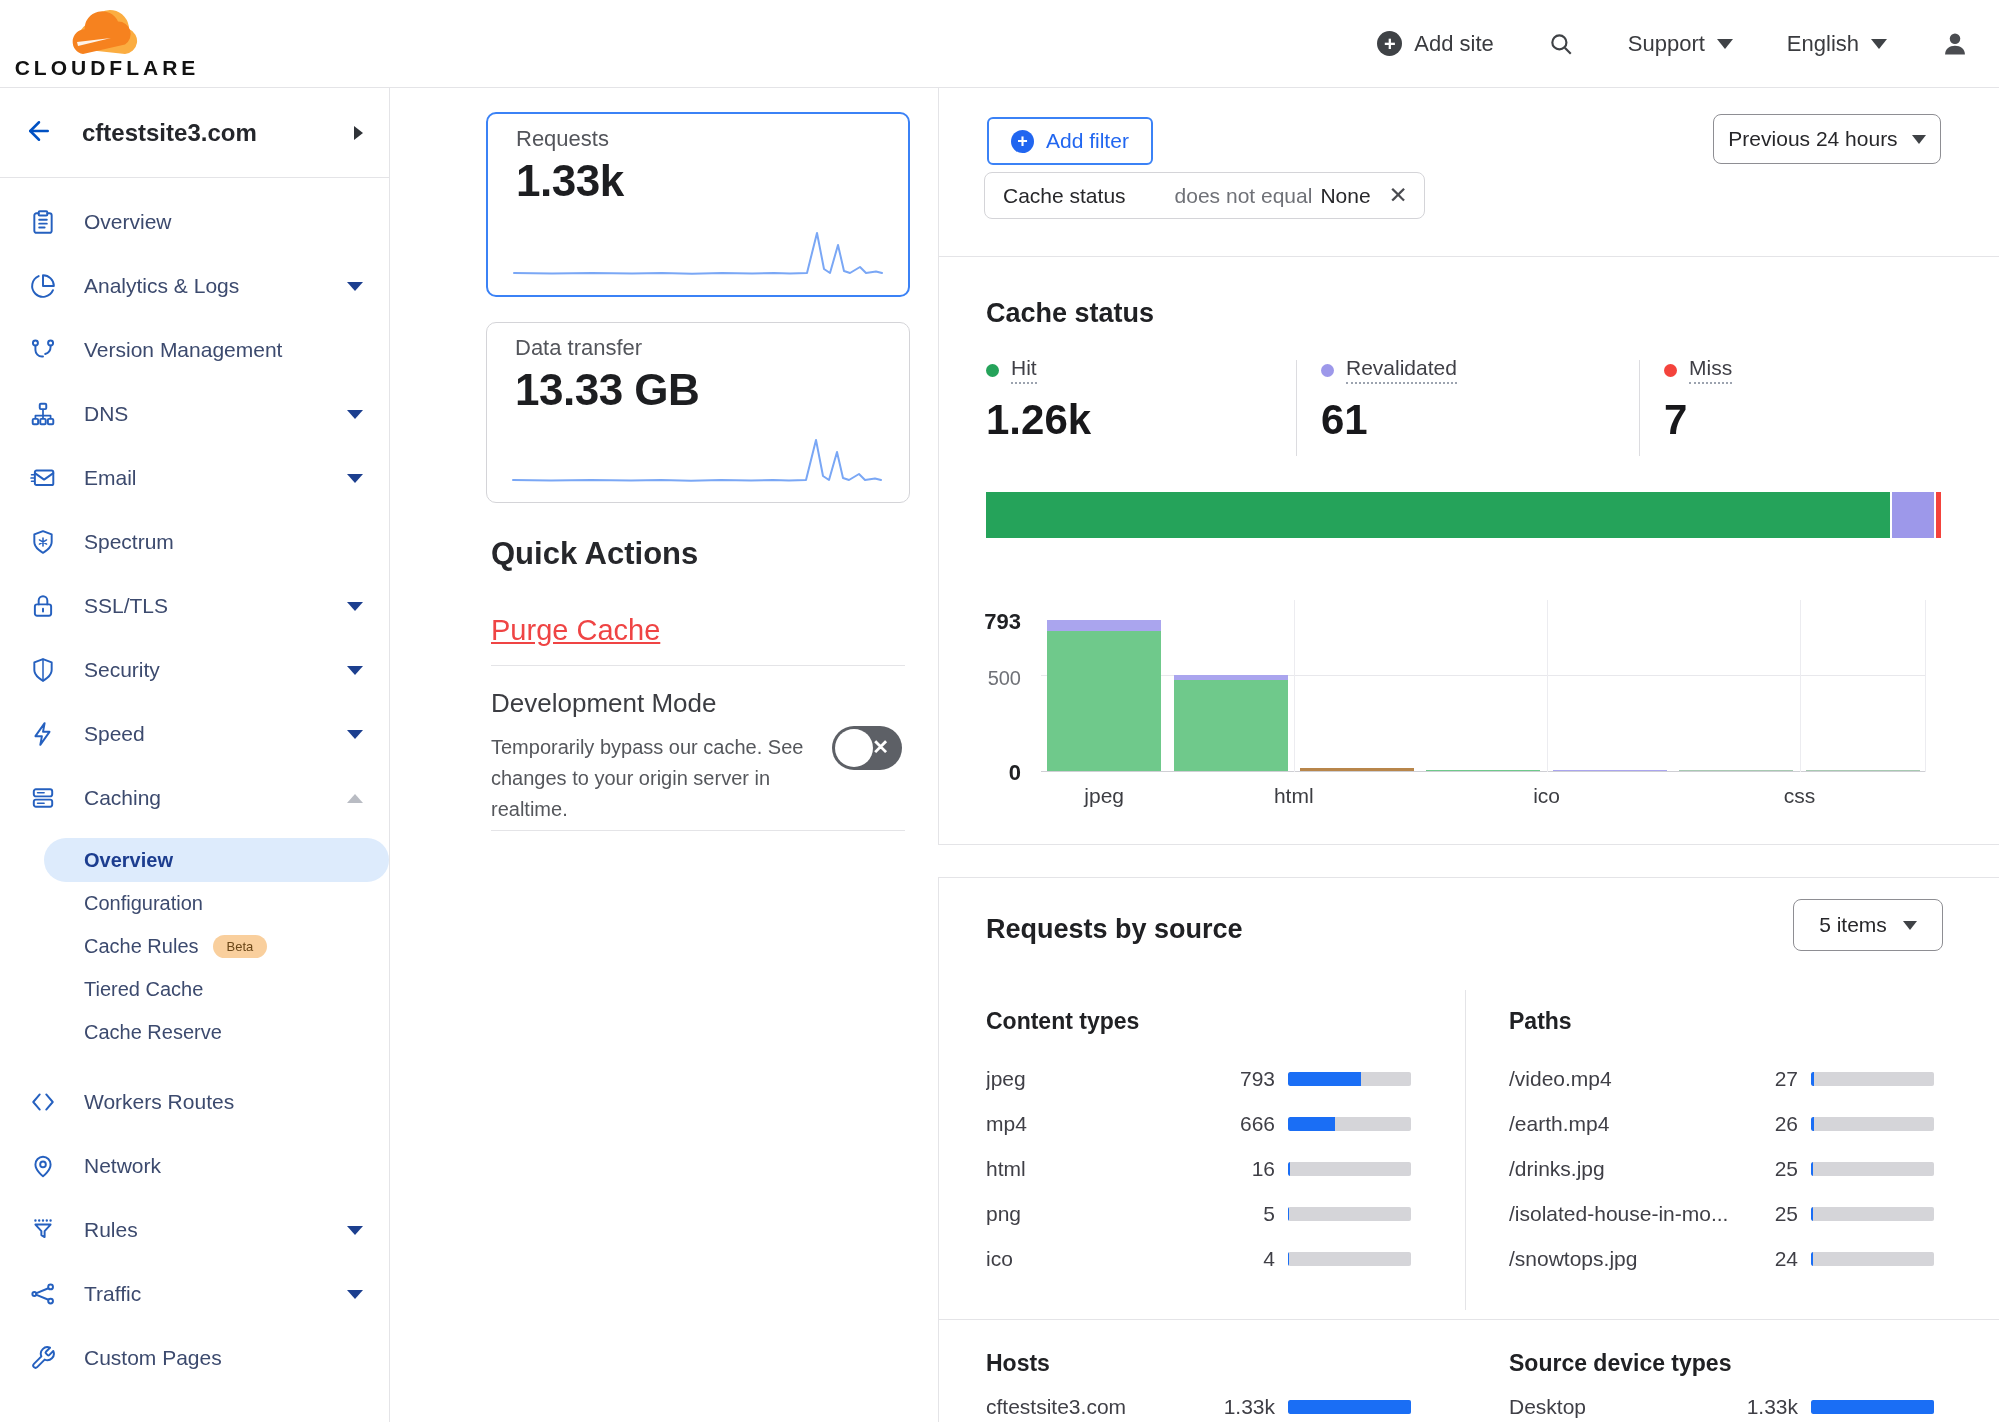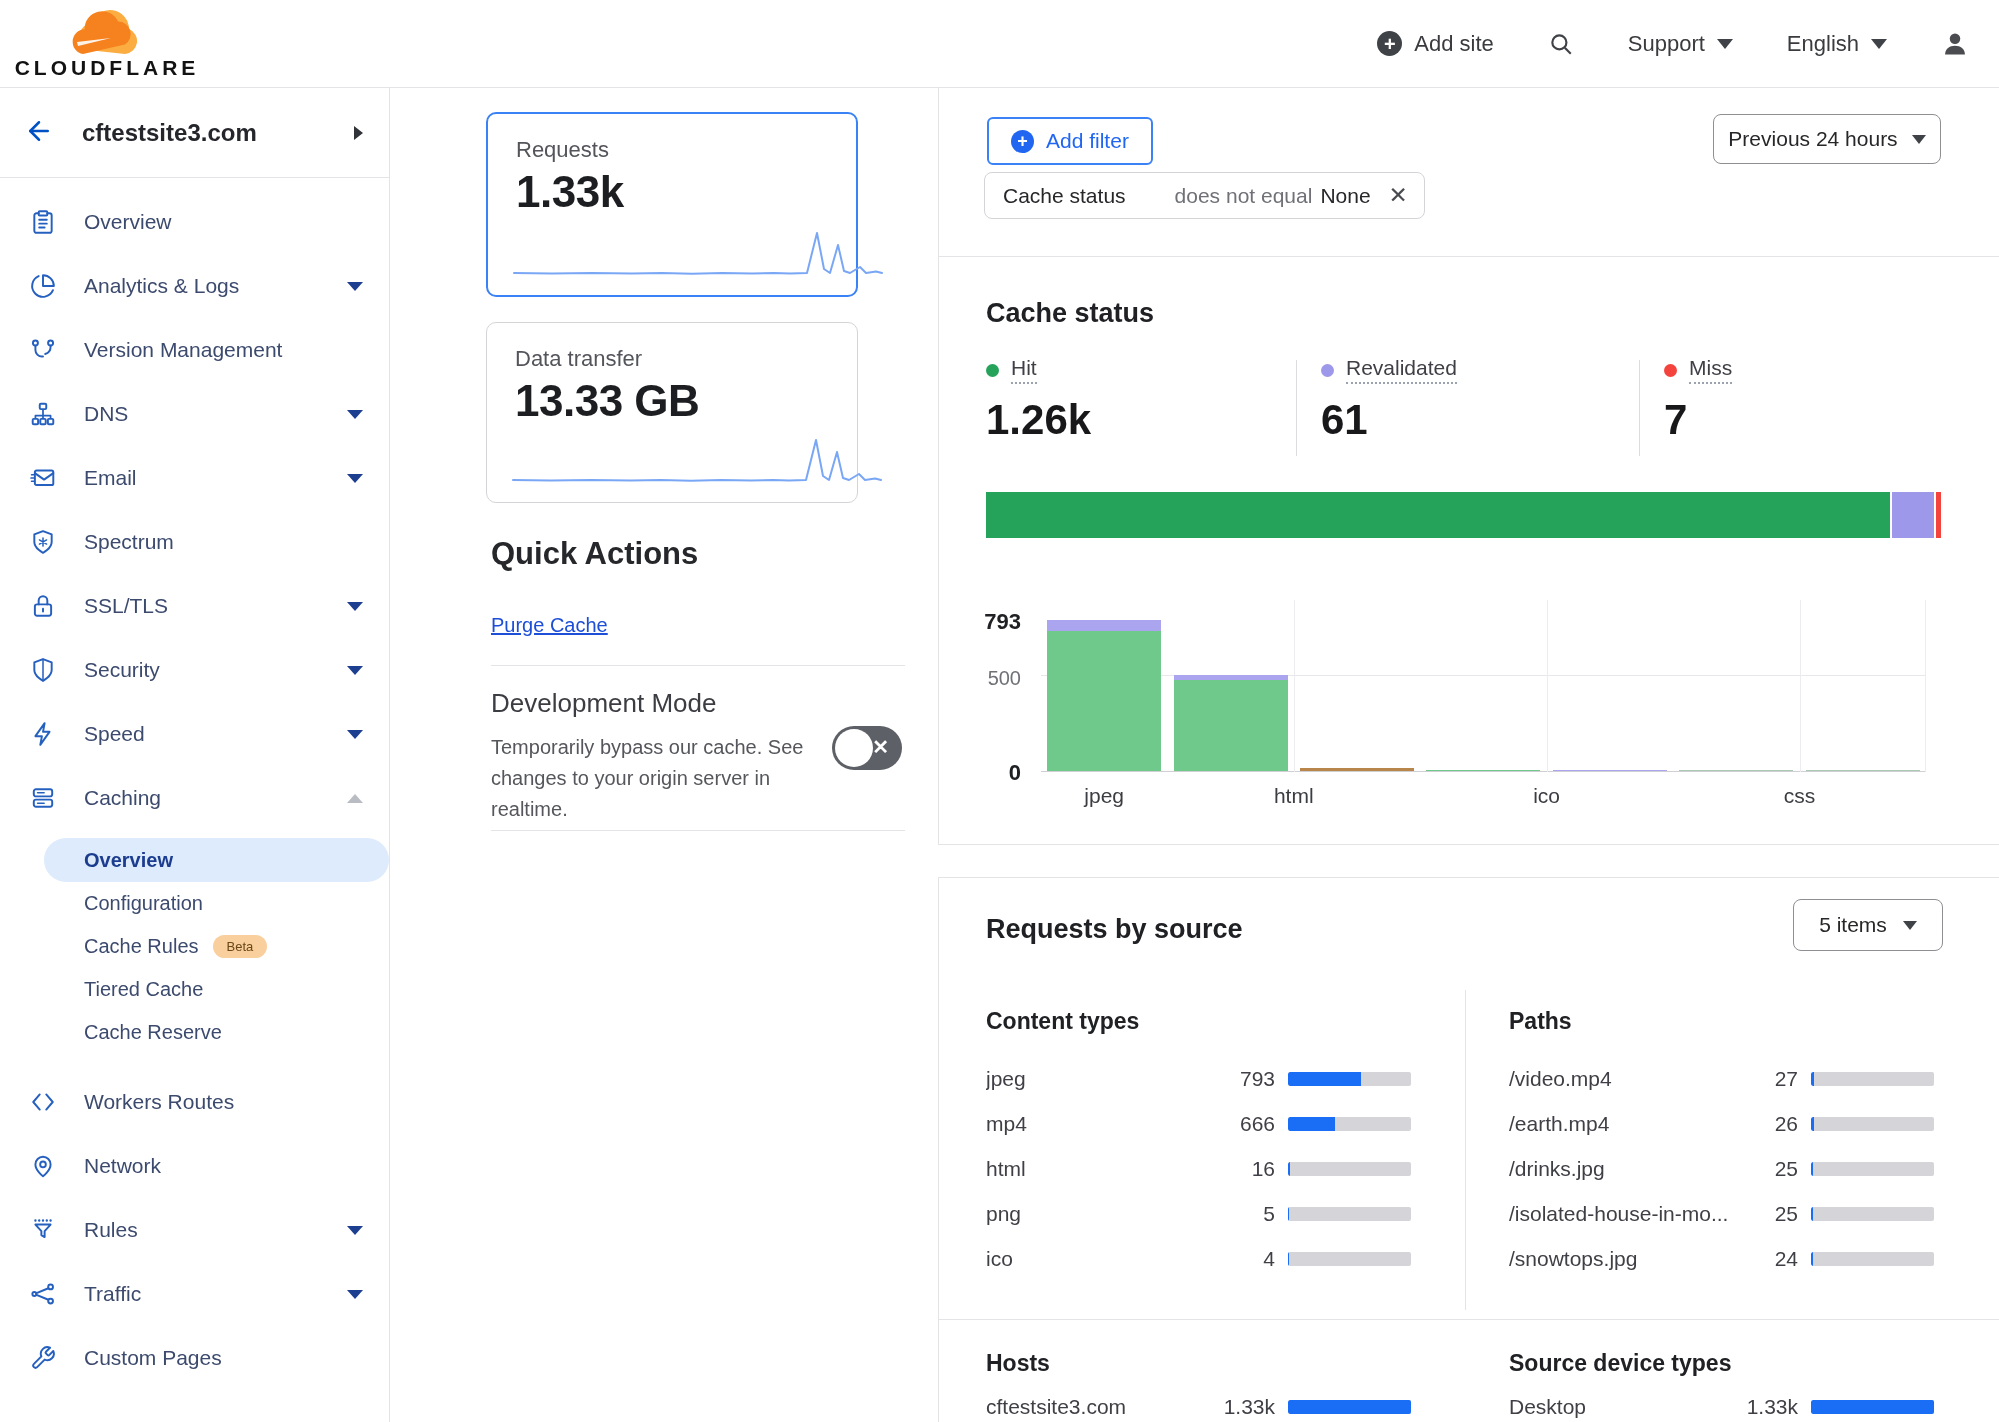--- a/index.html
+++ b/index.html
@@ -29,28 +29,28 @@
   .scaret { width:0; height:0; border-left:8px solid transparent; border-right:8px solid transparent; border-top:9px solid #1c3f8f; }
   .scaret.up { border-top:none; border-bottom:9px solid #b9bcc3; }
   .sub-list { margin-top:8px; }
   .sub-item { height:43px; display:flex; align-items:center; padding-left:84px; font-size:20px; color:#3c4a6e; cursor:pointer; }
   .sub-item.selected { background:#ddebfc; border-radius:24px; margin:0 0 0 44px; padding-left:40px; font-weight:bold; color:#1c3d8f; height:44px; }
   .beta-badge { background:#f9cf9d; color:#6b4718; font-size:13px; border-radius:13px; padding:4px 14px; margin-left:14px; }
   .nav-list2 { margin-top:16px; }
 
   
   .middle { position:absolute; left:390px; top:88px; width:548px; height:1334px; }
-  .mini-card { position:absolute; left:96px; width:372px; border-radius:10px; background:#fff; padding:23px 28px 14px; }
+  .mini-card { position:absolute; left:96px; width:424px; border-radius:10px; background:#fff; padding:12px 28px 14px; }
   .card-requests { top:24px; height:185px; border:2.5px solid #3b82f6; }
   .card-data { top:234px; height:181px; border:1px solid #d4d4d8; }
   .card-label { font-size:22px; color:#53555b; }
   .card-value { font-size:44px; font-weight:bold; color:#1d1e21; margin-top:4px; letter-spacing:-0.5px; }
   .spark { position:absolute; left:24px; bottom:14px; }
   .qa-title { position:absolute; left:101px; top:448px; font-size:31px; font-weight:bold; color:#26272b; }
-  .purge-link { position:absolute; left:101px; top:526px; font-size:20px; color:#1d4ed8; text-decoration:underline; cursor:pointer; }
+  .purge-link { position:absolute; left:101px; top:526px; font-size:29px; color:#ef4444; text-decoration:underline; cursor:pointer; }
   .mid-div1 { position:absolute; left:101px; top:577px; width:414px; border-top:1px solid #e4e4e7; }
   .dev-title { position:absolute; left:101px; top:600px; font-size:26px; color:#3c3d42; }
   .dev-desc { position:absolute; left:101px; top:644px; width:345px; font-size:20px; line-height:1.55; color:#55575c; }
   .toggle { position:absolute; left:442px; top:638px; width:70px; height:44px; border-radius:22px; background:#5d6066; cursor:pointer; }
   .knob { position:absolute; left:3px; top:3px; width:38px; height:38px; background:#fff; border-radius:50%; }
   .tog-x { position:absolute; right:13px; top:9px; color:#fff; font-size:20px; font-weight:bold; }
   .mid-div2 { position:absolute; left:101px; top:742px; width:414px; border-top:1px solid #e4e4e7; }
 
   
   .rightpanel { position:absolute; left:938px; top:88px; width:1061px; height:1334px; }

